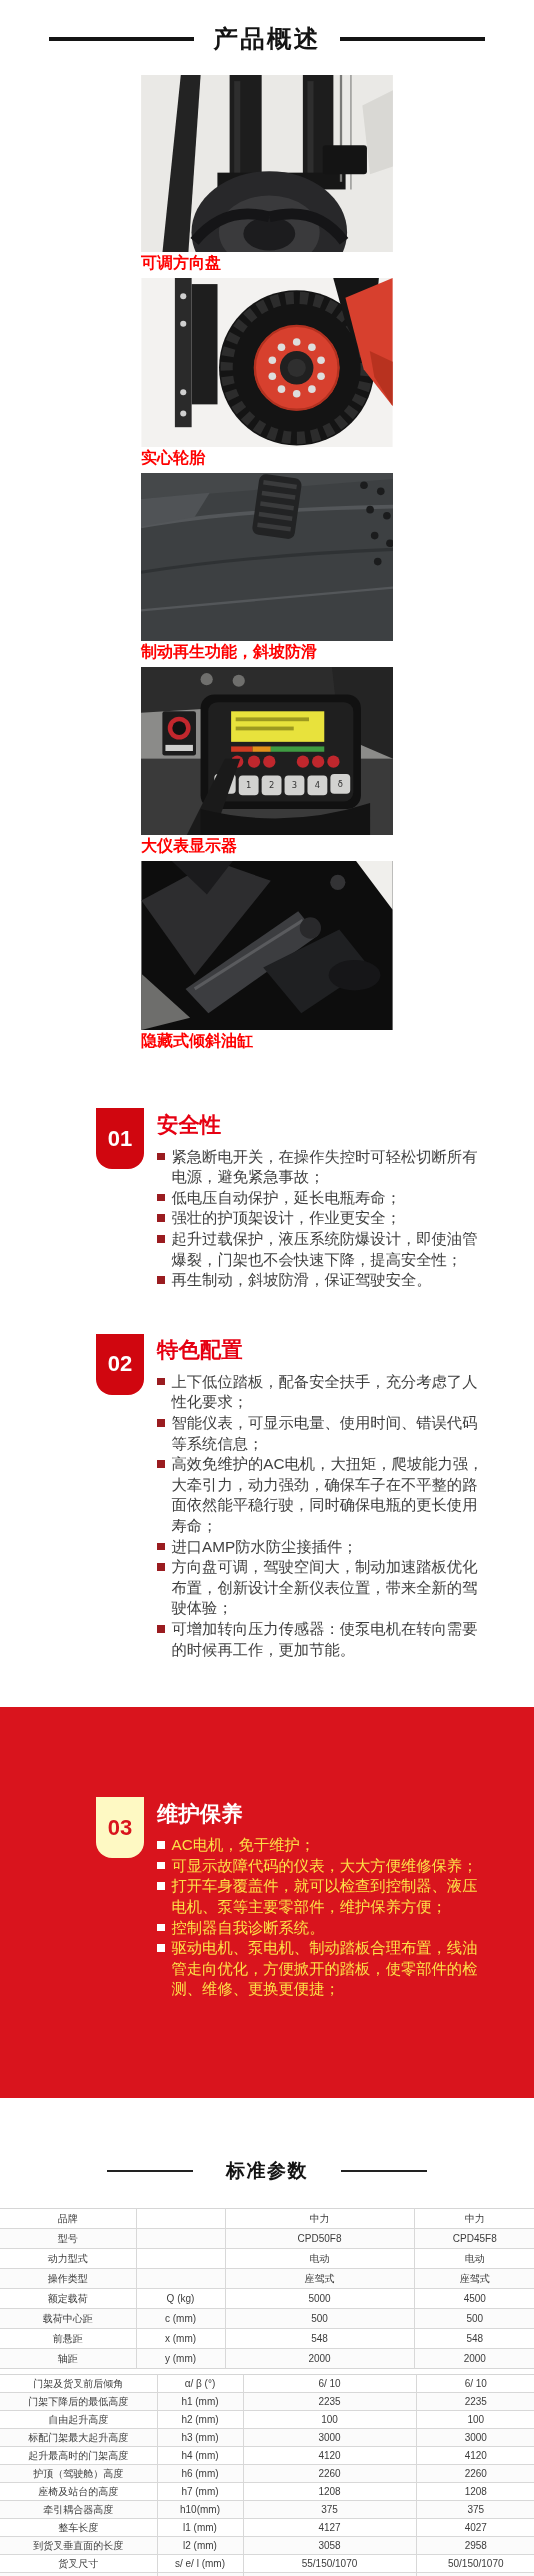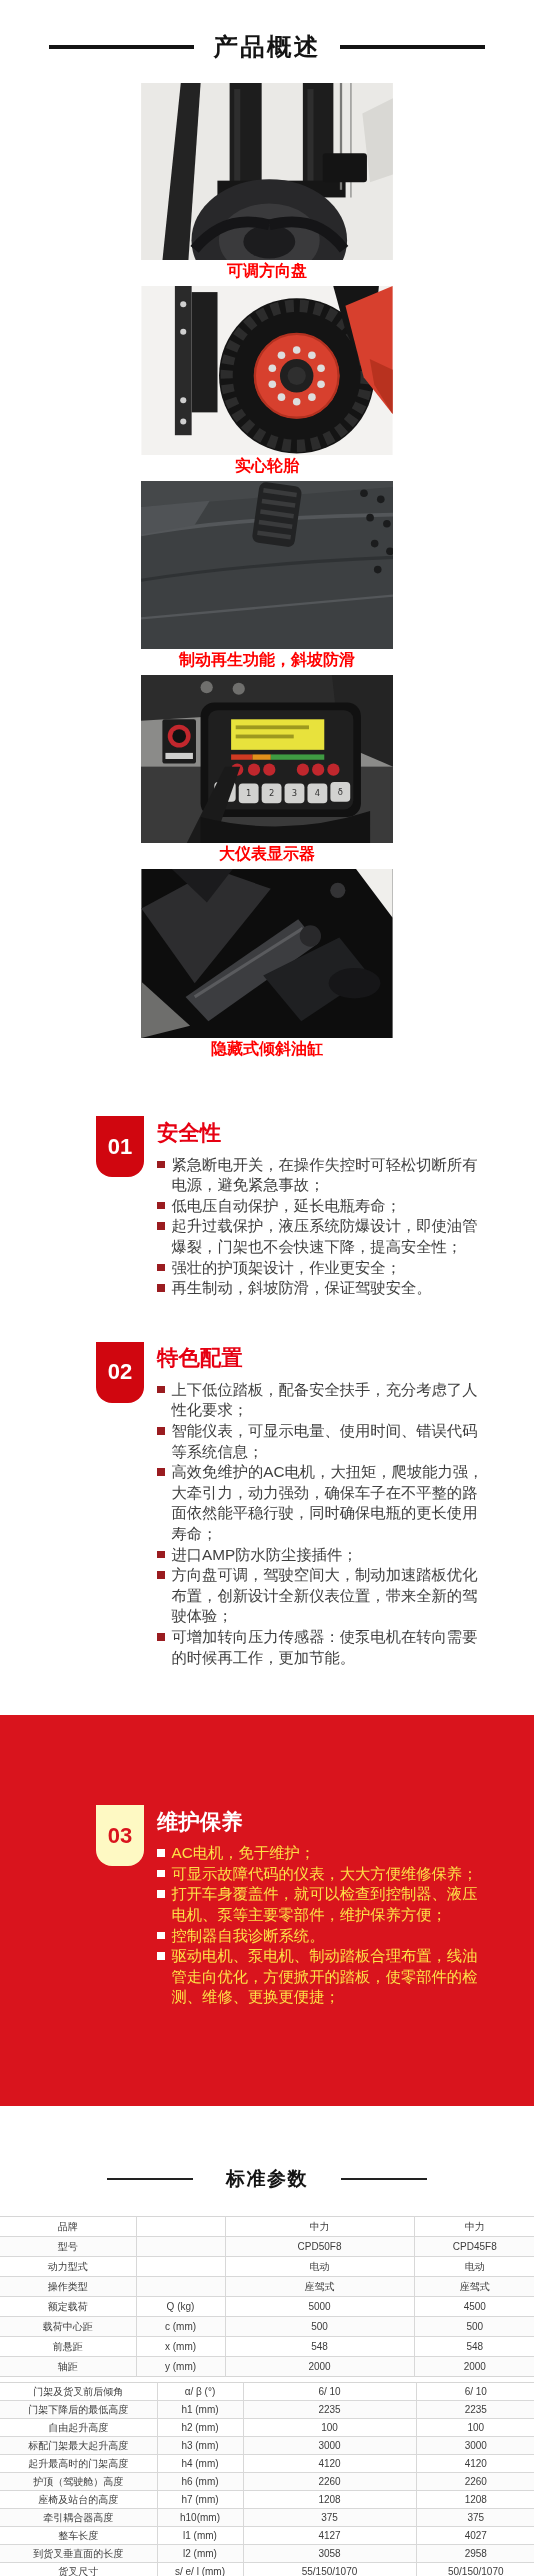--- a/index.html
+++ b/index.html
@@ -5,36 +5,36 @@
   html,body{margin:0;padding:0;}
   body{
     width:534px;
     background:#ffffff;
     font-family:"Liberation Sans","DejaVu Sans",sans-serif;
     color:#3f3f3f;
   }
   
   .sec-header{
     display:flex;align-items:center;justify-content:center;gap:20px;
-    padding-top:31px;
+    padding-top:23px;
   }
   .sec-header .rule{height:3.1px;width:145px;background:#141414;}
   .sec-header h1{
     margin:0;font-size:24.4px;font-weight:bold;color:#141414;letter-spacing:2.3px;
   }
   .sec-header.small{padding-top:60px;gap:33px;text-align:center;}
   .sec-header.small .rule{height:1.5px;width:86px;background:#222;}
   .sec-header.small h1{font-size:19px;letter-spacing:1.5px;}
 
   
   .gallery{padding-top:20px;}
   .photo-block{width:252px;margin:0 auto;}
   .photo-block svg{display:block;}
   .photo-caption{
-    text-align:center;color:#fe0000;font-size:16px;font-weight:bold;
+    text-align:left;color:#fe0000;font-size:16px;font-weight:bold;
     padding:2.3px 0 5.3px;line-height:18.3px;
   }
 
   
   .feature{
     display:flex;align-items:flex-start;gap:13px;
     padding:43px 42px 0 96px;
   }
   .feature.first{padding-top:53px;}
   .badge{
@@ -260,25 +260,25 @@
           <li>
             <span class="sq"></span>
             <span>紧急断电开关，在操作失控时可轻松切断所有电源，避免紧急事故；</span>
           </li>
           <li>
             <span class="sq"></span>
             <span>低电压自动保护，延长电瓶寿命；</span>
           </li>
           <li>
             <span class="sq"></span>
+            <span>强壮的护顶架设计，作业更安全；</span>
+          </li>
+          <li>
+            <span class="sq"></span>
             <span>起升过载保护，液压系统防爆设计，即使油管爆裂，门架也不会快速下降，提高安全性；</span>
-          </li>
-          <li>
-            <span class="sq"></span>
-            <span>强壮的护顶架设计，作业更安全；</span>
           </li>
           <li>
             <span class="sq"></span>
             <span>再生制动，斜坡防滑，保证驾驶安全。</span>
           </li>
         </ul>
     </div>
   </div>
 
   <div class="feature">

